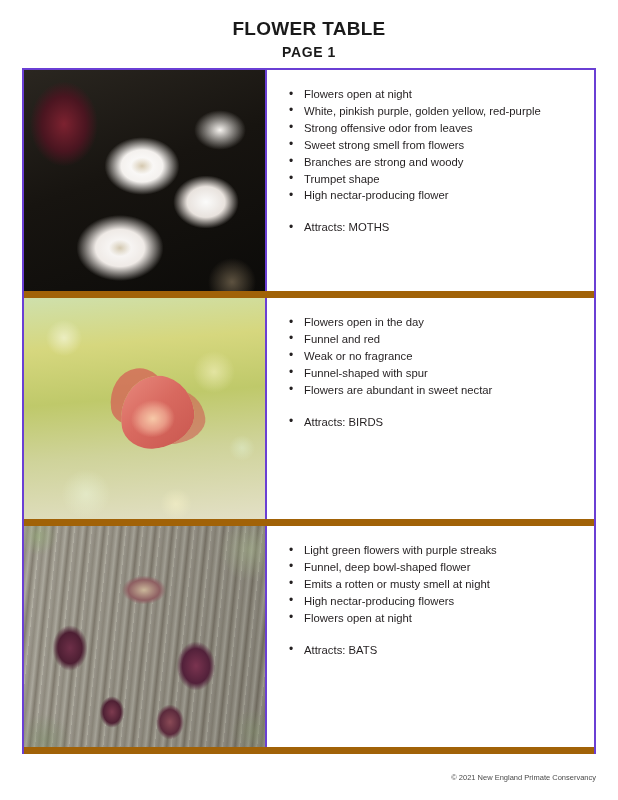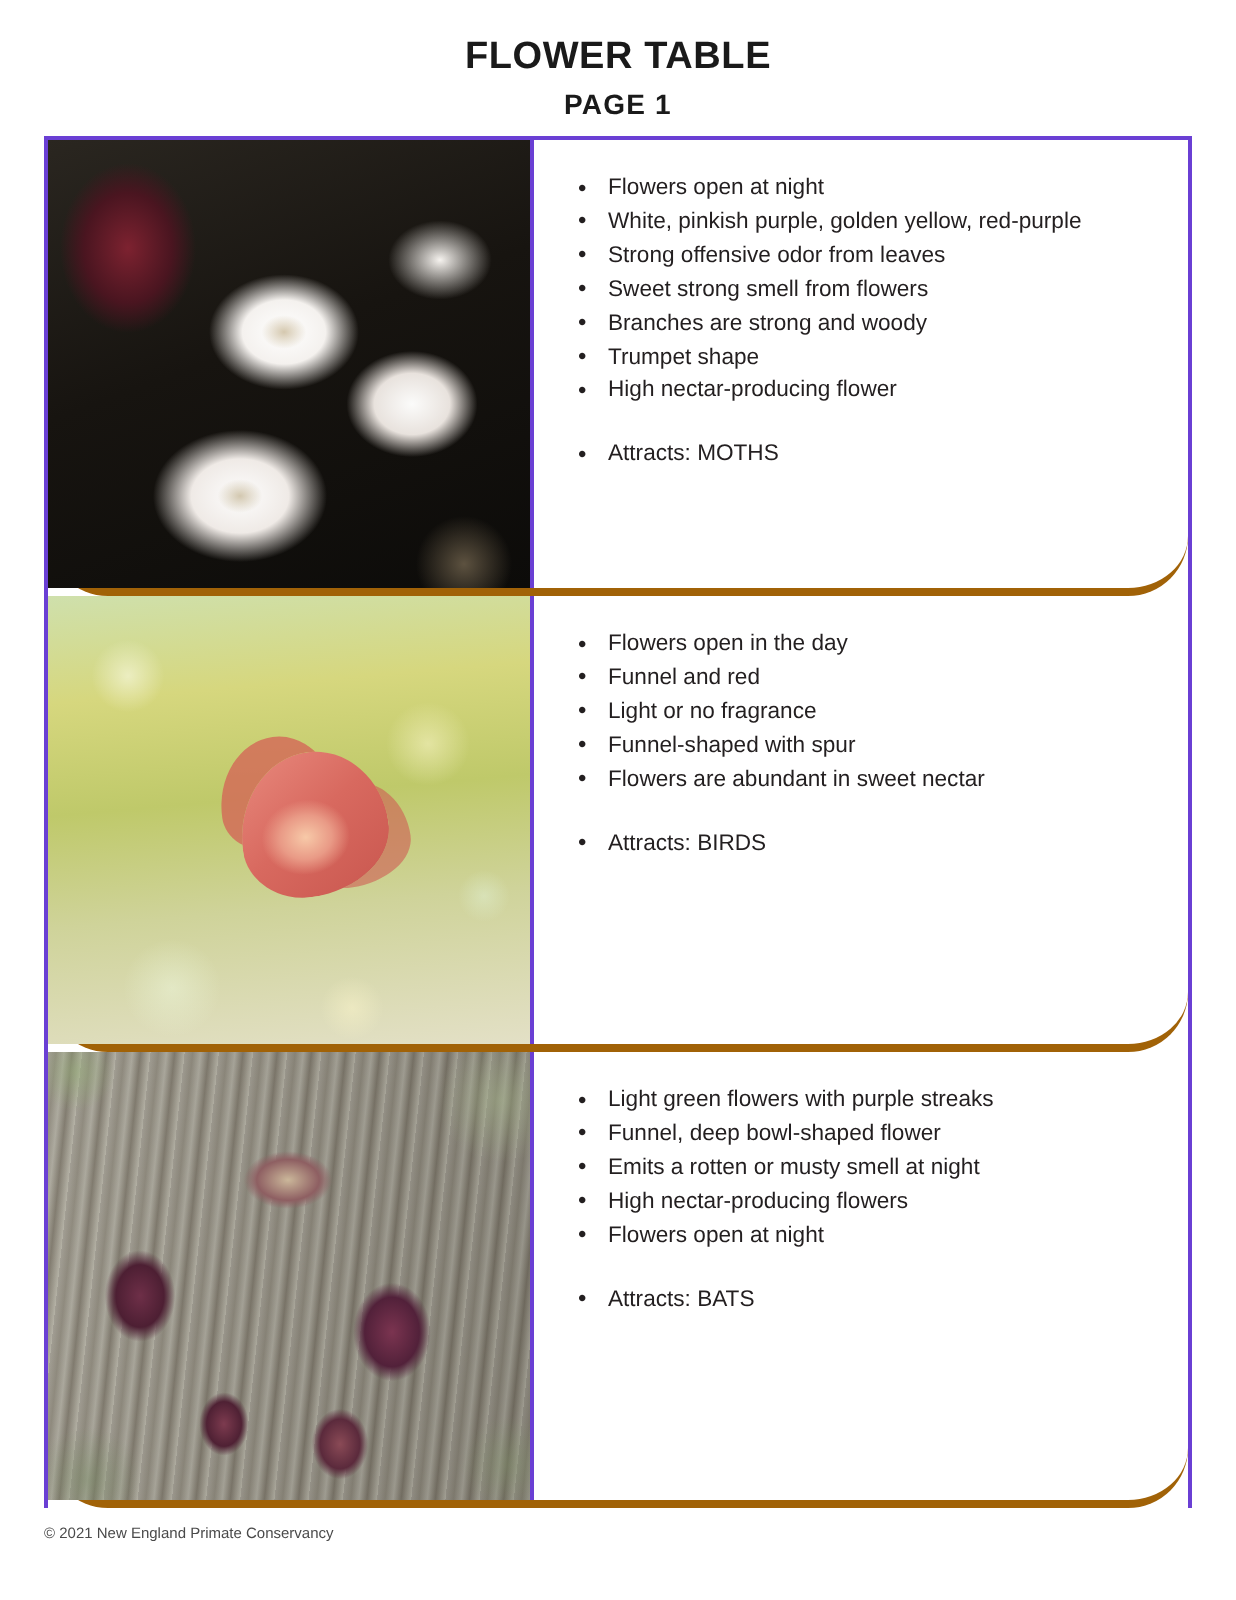--- a/index.html
+++ b/index.html
@@ -40,23 +40,22 @@
     color: #1a1a1a;
   }
   .table {
     border: 2px solid #6a3fd4;
     border-bottom: none;
     width: 574px;
     margin: 0 auto;
   }
   .row {
     display: flex;
-    border-bottom: 4px solid #a16207;
+    border-bottom: 7px solid #a16207;
     min-height: 228px;
-    border-radius: 30px;
   }
   .cell-image {
     width: 243px;
     flex: 0 0 243px;
     border-right: 2px solid #6a3fd4;
     position: relative;
     overflow: hidden;
   }
   .cell-text {
     flex: 1 1 auto;
@@ -99,24 +98,24 @@
   }
   .attracts:before {
     content: "\2022";
     position: absolute;
     left: 4px;
     top: -0.5px;
     font-size: 12px;
     color: #231f20;
   }
   .footer {
-    text-align: left;
+    text-align: right;
     font-size: 7.5px;
     color: #4a4a4a;
-    margin-top: 8px;
+    margin-top: 19px;
   }
 
   
   .photo { position: absolute; inset: 0; }
 
   
   .photo-moth {
     background:
       radial-gradient(ellipse 52px 40px at 118px 96px, #ffffff 0%, #f4f1ee 40%, rgba(230,225,220,0) 72%),
       radial-gradient(ellipse 58px 44px at 96px 178px, #fdfdfd 0%, #efeae6 42%, rgba(225,218,212,0) 75%),
@@ -213,21 +212,21 @@
     </div>
 
     <div class="row row-2">
       <div class="cell-image">
         <div class="photo photo-bird"></div>
       </div>
       <div class="cell-text">
         <ul class="facts">
           <li>Flowers open in the day</li>
           <li>Funnel and red</li>
-          <li>Light or no fragrance</li>
+          <li>Weak or no fragrance</li>
           <li>Funnel-shaped with spur</li>
           <li>Flowers are abundant in sweet nectar</li>
         </ul>
         <div class="attracts">Attracts: BIRDS</div>
       </div>
     </div>
 
     <div class="row row-3">
       <div class="cell-image">
         <div class="photo photo-bat"></div>

